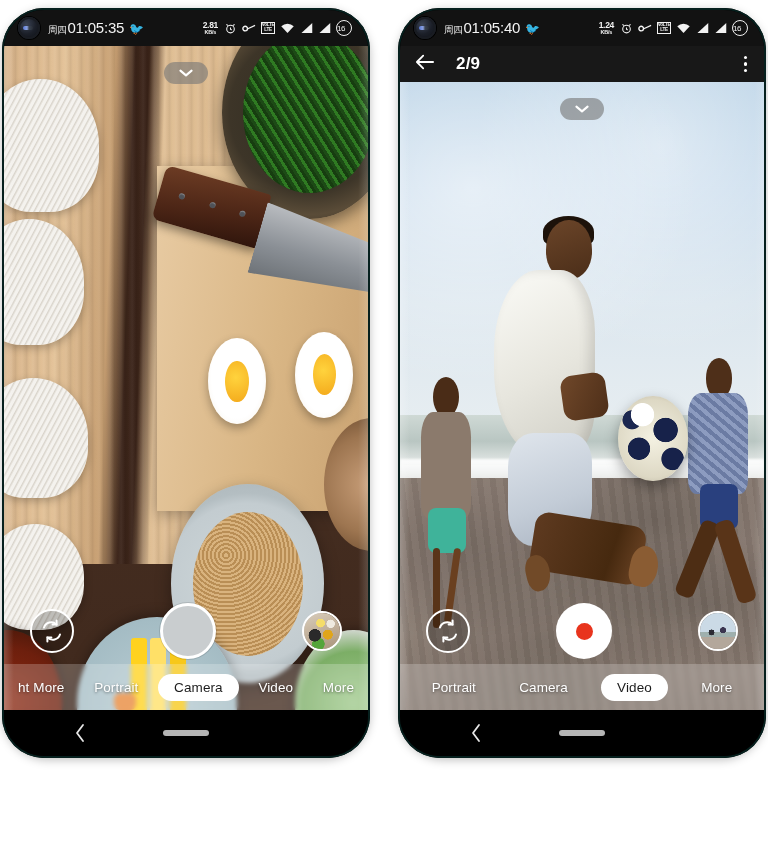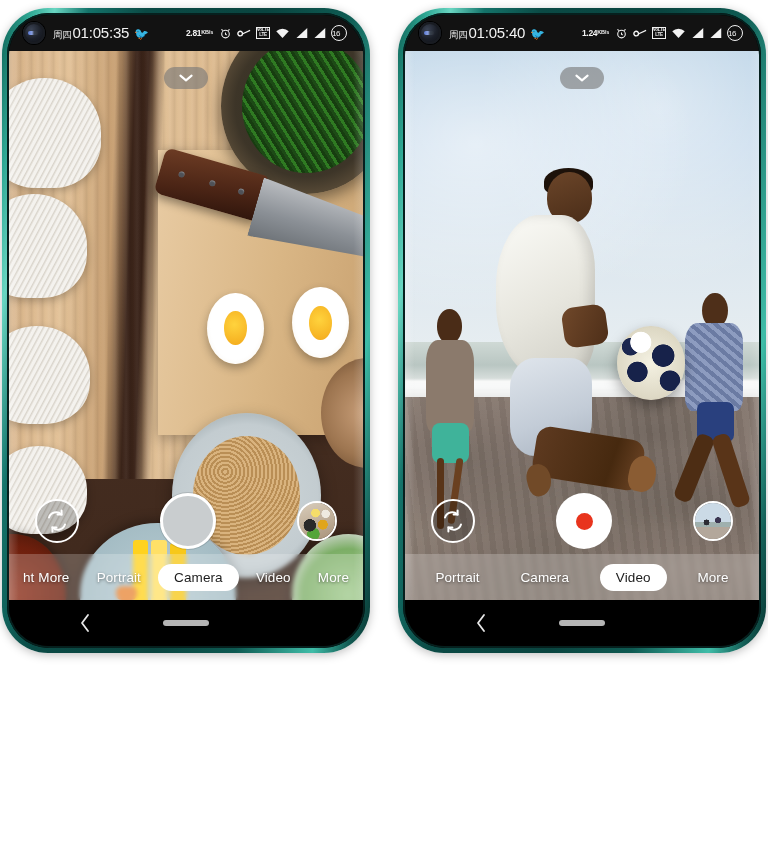--- a/index.html
+++ b/index.html
@@ -17,23 +17,22 @@
     width: 768px;
     height: 846px;
     background: #ffffff;
   }
 
   
   .phone {
     position: absolute;
     top: 8px;
     width: 368px;
-    height: 645px;
+    height: 750px;
     border-radius: 46px;
-    padding: 5px;
     background:
       linear-gradient(100deg,
         #0d5f54 0%,
         #2fa894 6%,
         #69d6c2 11%,
         #14736a 18%,
         #0b4a45 30%,
         #0a4540 55%,
         #0e5a52 72%,
         #3fbda8 88%,
@@ -104,21 +103,21 @@
   .sb-time    { font-size: 15px; letter-spacing: -.2px; }
   .sb-emoji   { font-size: 12px; margin-left: 4px; }
 
   .sb-right {
     margin-left: auto;
     display: flex;
     align-items: center;
     gap: 5px;
   }
   .sb-netspeed {
-    display: flex; flex-direction: row;
+    display: flex; flex-direction: column;
     align-items: center; line-height: 1;
     margin-right: 1px;
   }
   .sb-netspeed .val  { font-size: 8.5px; font-weight: bold; letter-spacing: -.3px; }
   .sb-netspeed .unit { font-size: 5.5px; font-weight: bold; letter-spacing: -.2px; }
 
   .sb-ico { display:block; }
 
   .sb-vpnbox {
     width: 14px; height: 12px;
@@ -758,20 +757,35 @@
             </svg>
             <svg class="sb-ico" width="13" height="12" viewBox="0 0 18 16" fill="#f2f2f2">
               <path d="M17 1 L17 15 L2 15 Z"></path>
             </svg>
             <div class="sb-batt">
               <span>16</span>
             </div>
           </div>
         </div>
 
+        <div class="appbar">
+          <div>
+            <svg width="22" height="18" viewBox="0 0 24 20" fill="none" stroke="#ffffff" stroke-width="2" stroke-linecap="round" stroke-linejoin="round">
+              <path d="M21 10 H4"></path>
+                <path d="M10 3 L3 10 L10 17"></path>
+            </svg>
+          </div>
+          <div class="appbar-title">2/9</div>
+          <div class="appbar-spacer"></div>
+          <div class="kebab">
+              <i></i>
+              <i></i>
+              <i></i>
+            </div>
+        </div>
 
         <div class="viewfinder">
           <div class="vf-photo beach">
             <div class="sky"></div>
             <div class="sea"></div>
             <div class="surf"></div>
             <div class="sand"></div>
 
             <div class="player-left">
               <div class="pl-head"></div>

